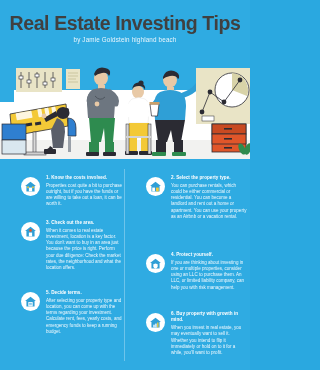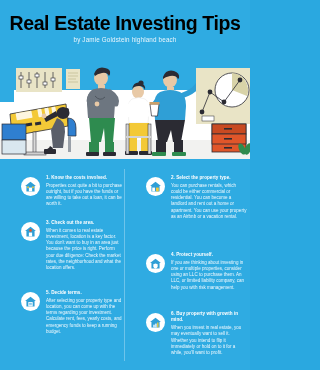--- a/index.html
+++ b/index.html
@@ -17,21 +17,21 @@
   }
 
   
   .header {
     position:absolute; top:0; left:0; width:250px; height:52px;
     background:#2fabe2;
     text-align:center;
   }
   .title {
     position:absolute; top:13px; left:0; width:250px;
-    font-size:19.5px; font-weight:bold; color:#000000;
+    font-size:19.5px; font-weight:bold; color:#404040;
     letter-spacing:-0.4px; line-height:21px;
     white-space:nowrap;
   }
   .subtitle {
     position:absolute; top:36px; left:0; width:250px;
     font-size:6.3px; color:#eaf6fd; font-weight:normal;
     letter-spacing:0.15px;
   }
 
   

